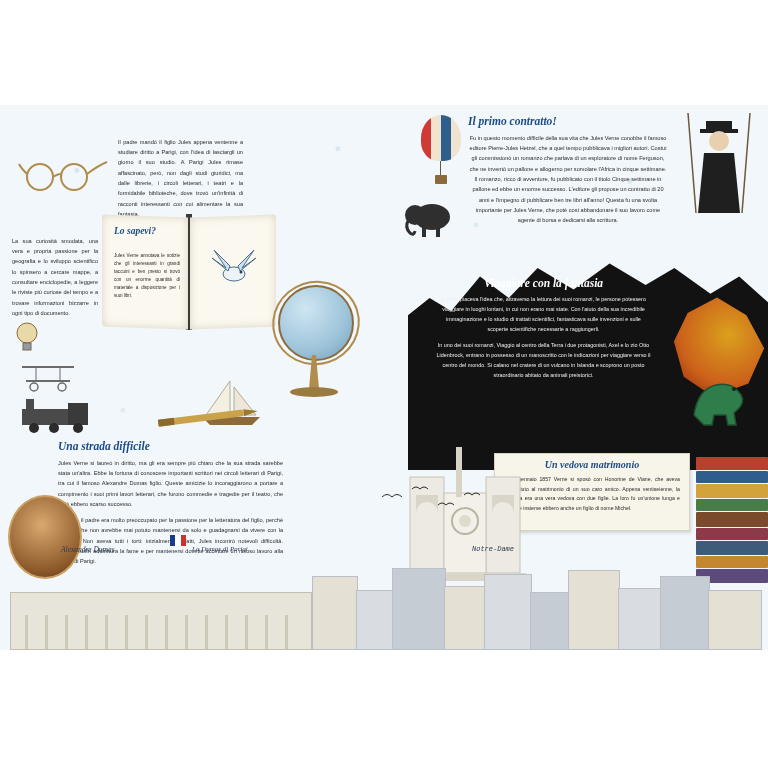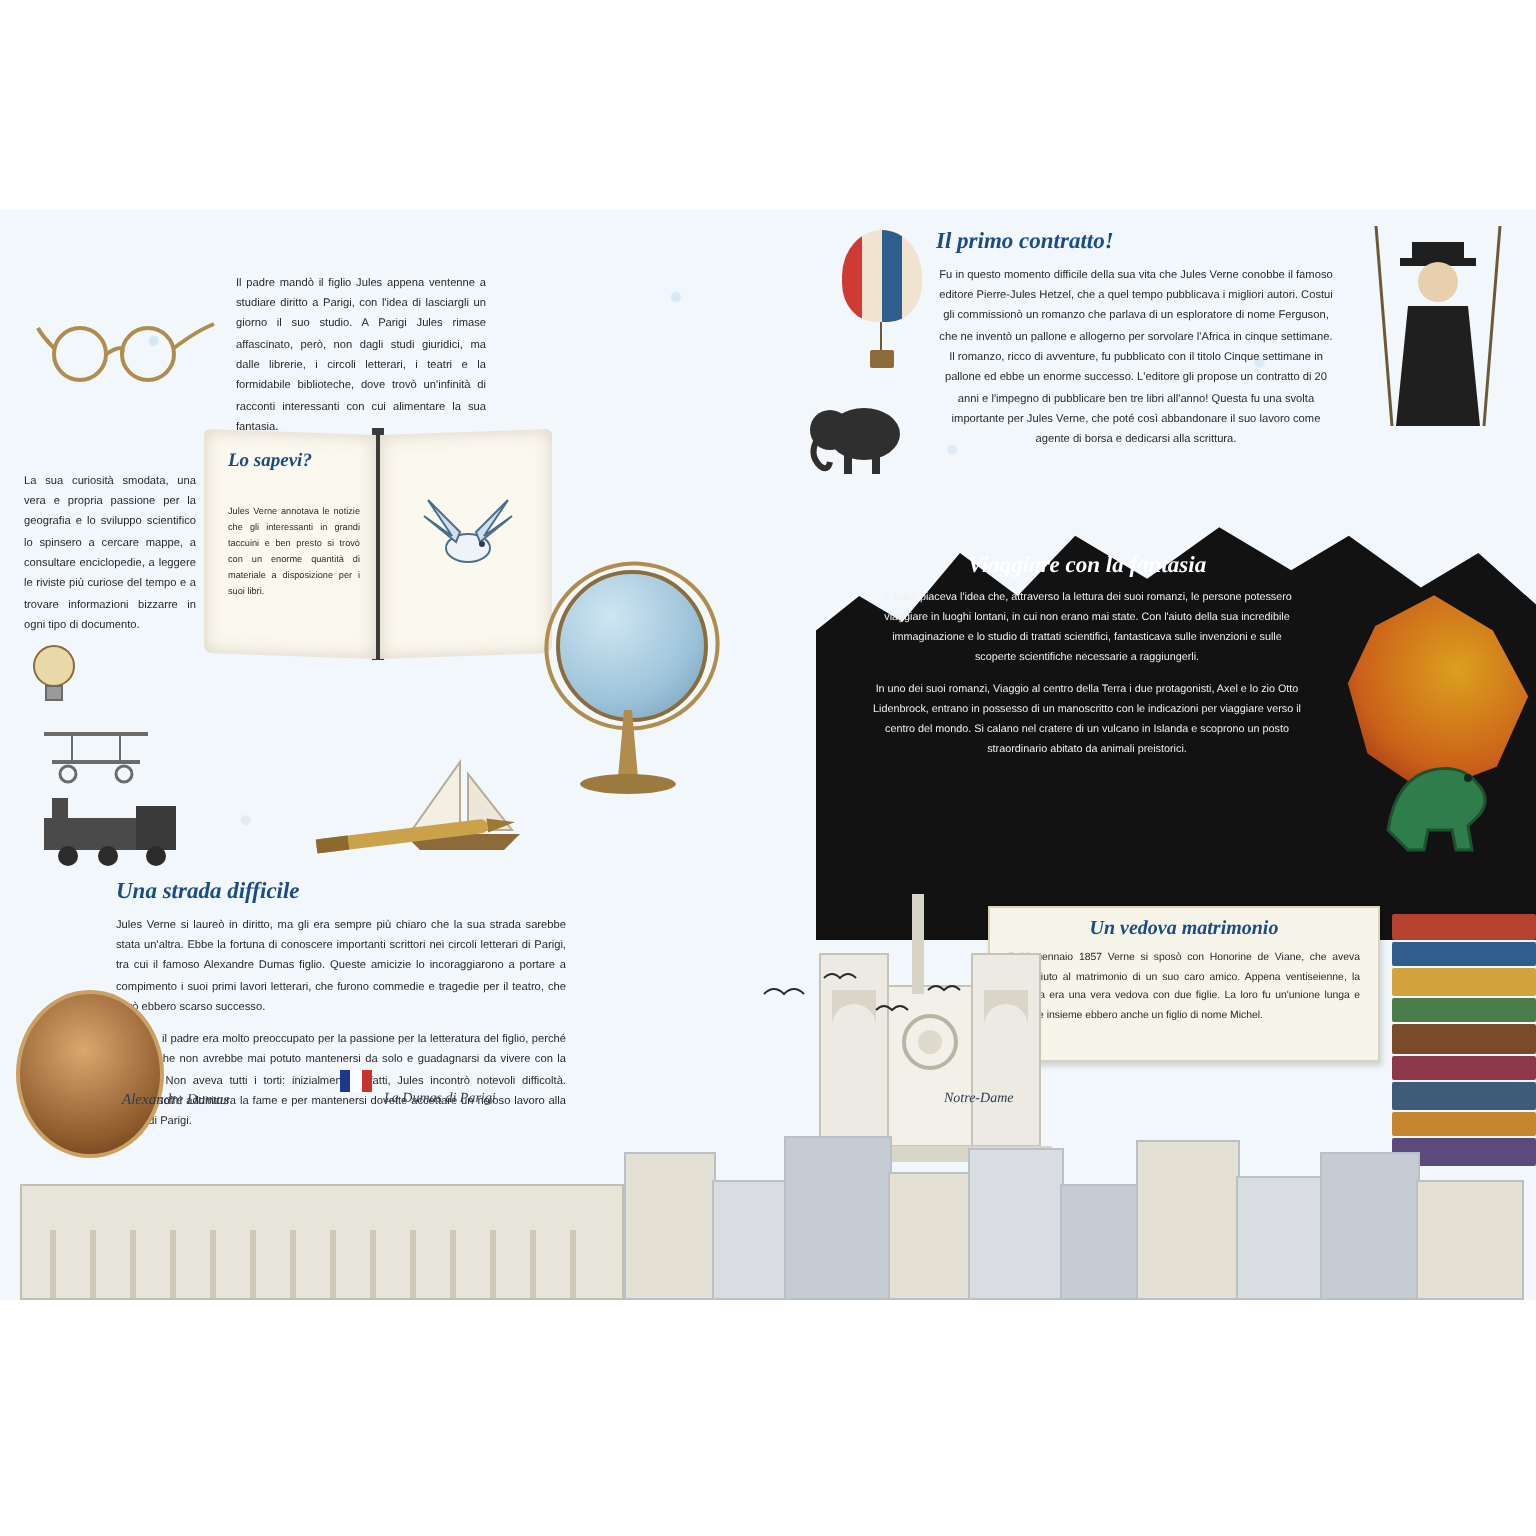--- a/index.html
+++ b/index.html
@@ -139,21 +139,21 @@
     box-shadow:1px 2px 3px rgba(0,0,0,.15);
     padding:5px 9px;box-sizing:border-box;
   }
   .matrimonio .sec-title{display:block;text-align:center;margin-bottom:4px;font-size:10px;}
   .matrimonio .para{font-size:5.2px;}
 
   
   .notredame{position:absolute;left:16px;top:330px;width:130px;height:170px;}
   .nd-label{
     position:absolute;left:88px;top:440px;font-style:italic;font-size:7px;color:#2b3c52;
-    font-family:Liberation Serif, serif;
+    font-family:Liberation Mono, monospace;
   }
 
   
   .books{position:absolute;left:312px;top:352px;width:74px;height:140px;}
   .books div{position:absolute;left:0;width:72px;border-radius:1px;}
 
   
   .portrait{
     position:absolute;left:8px;top:390px;width:70px;height:80px;border-radius:50%;
     background:radial-gradient(circle at 45% 35%,#d9a86f,#8d5a2b 70%,#5a3518);

